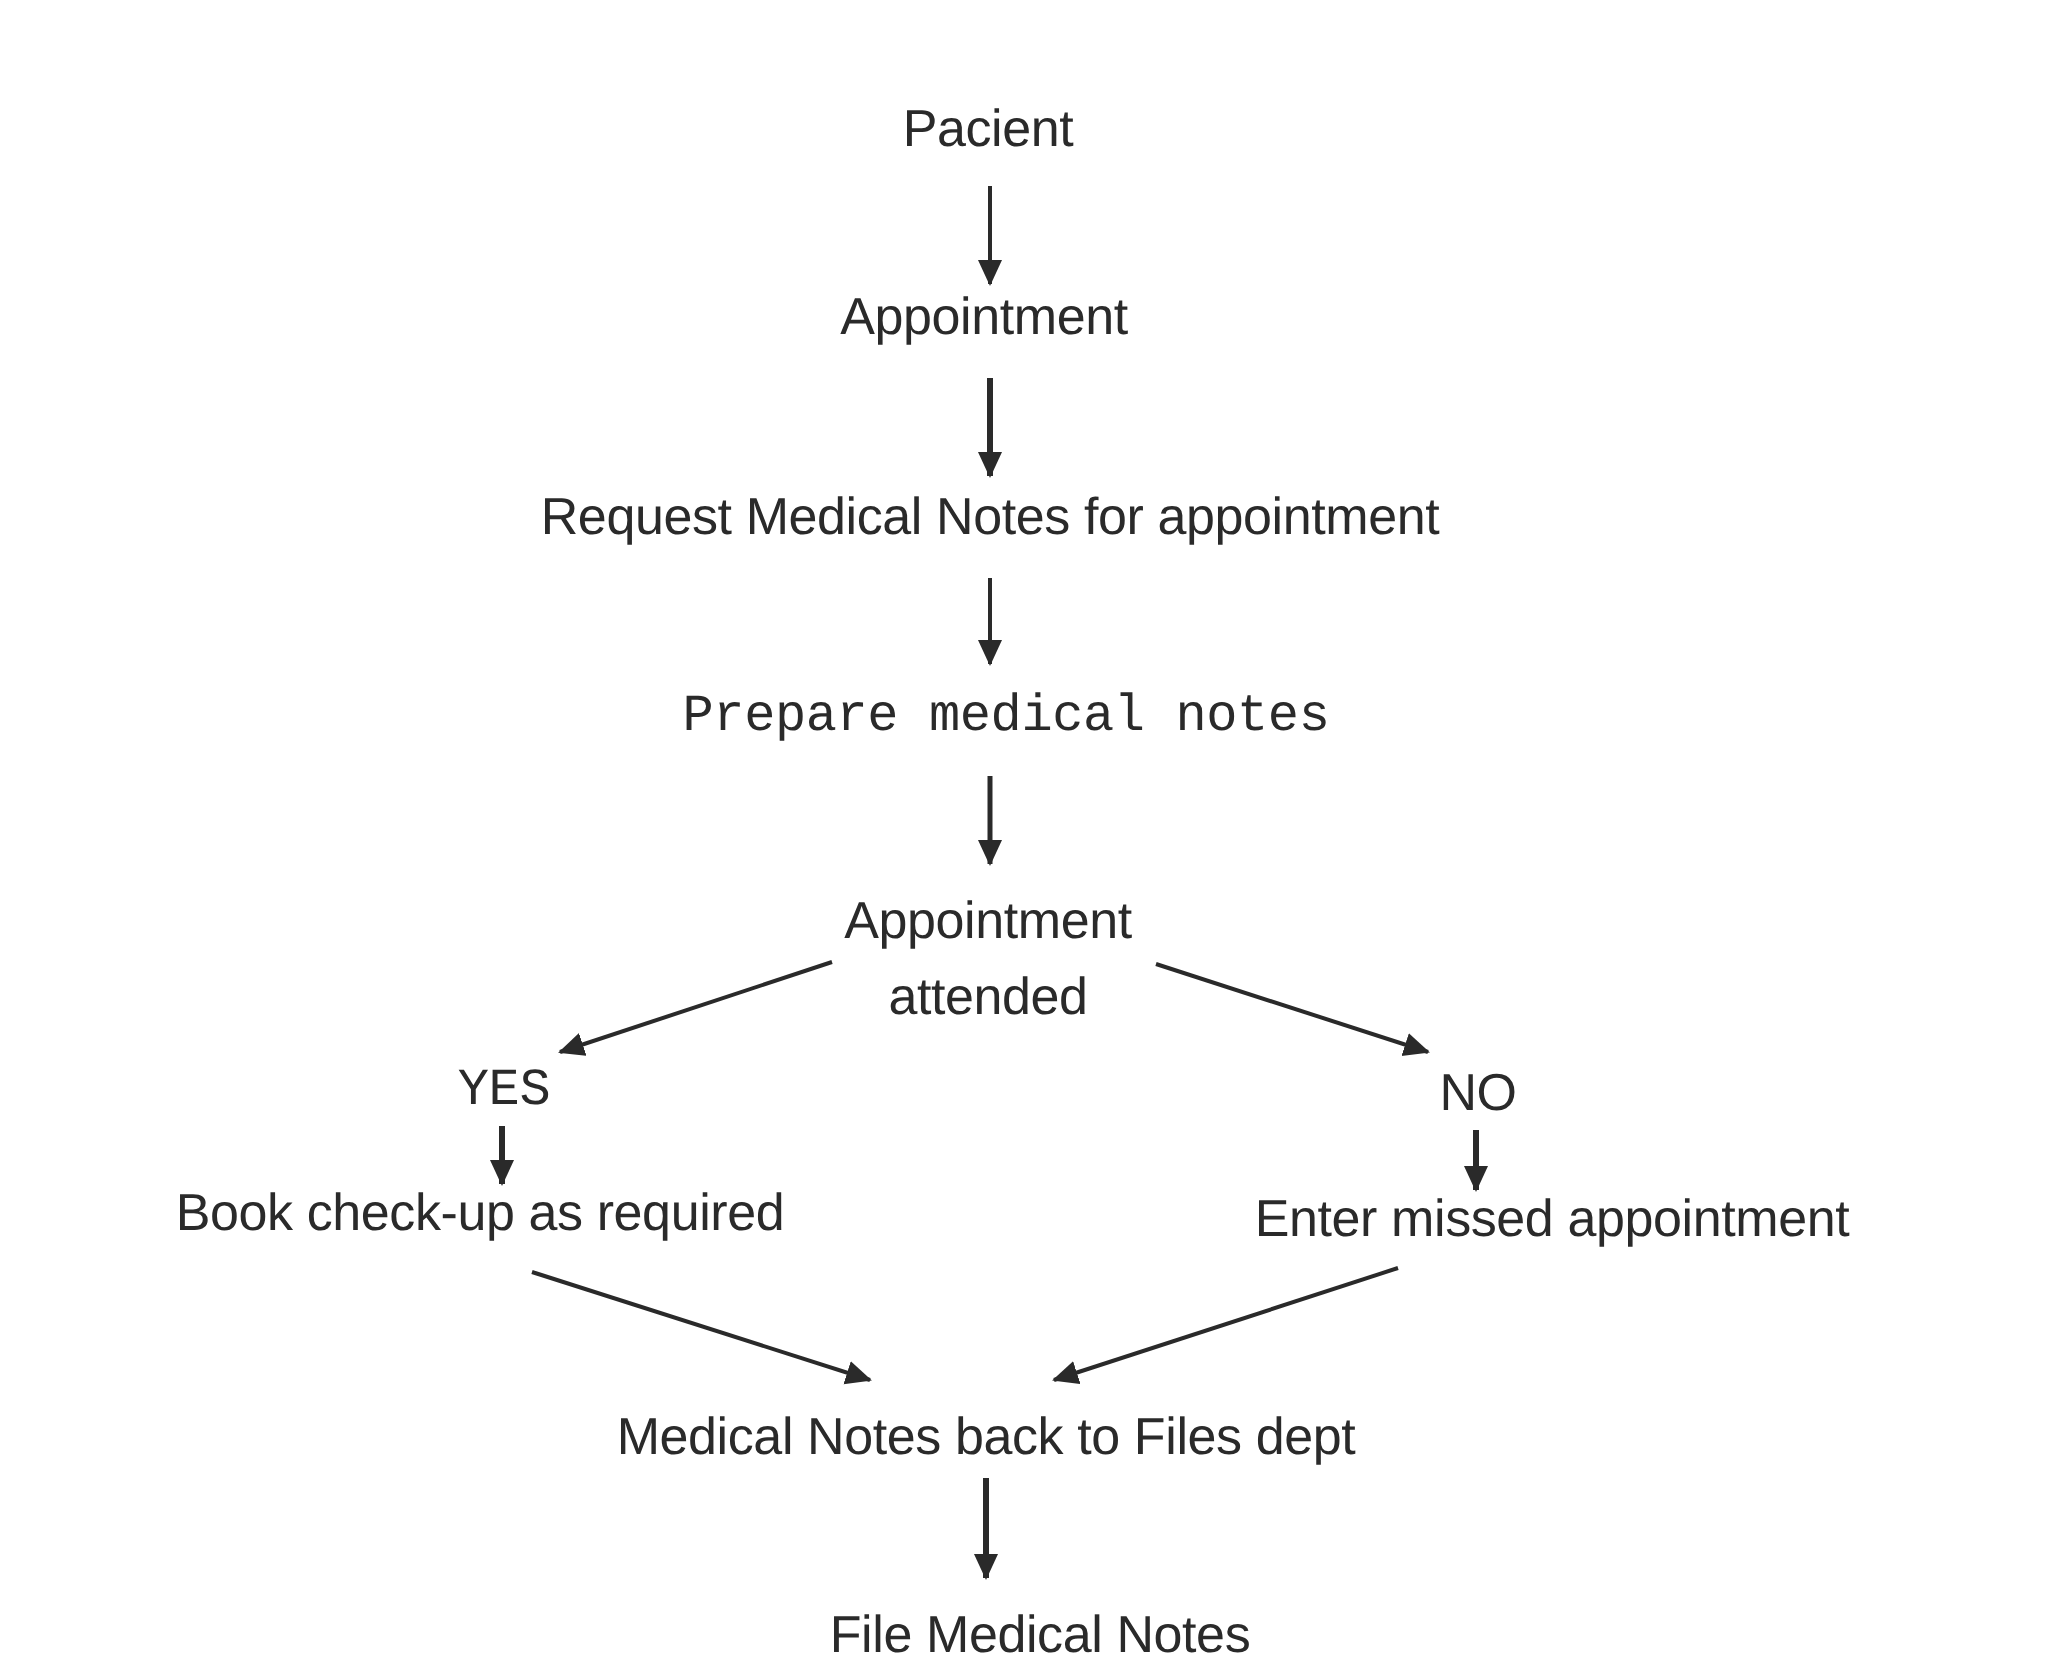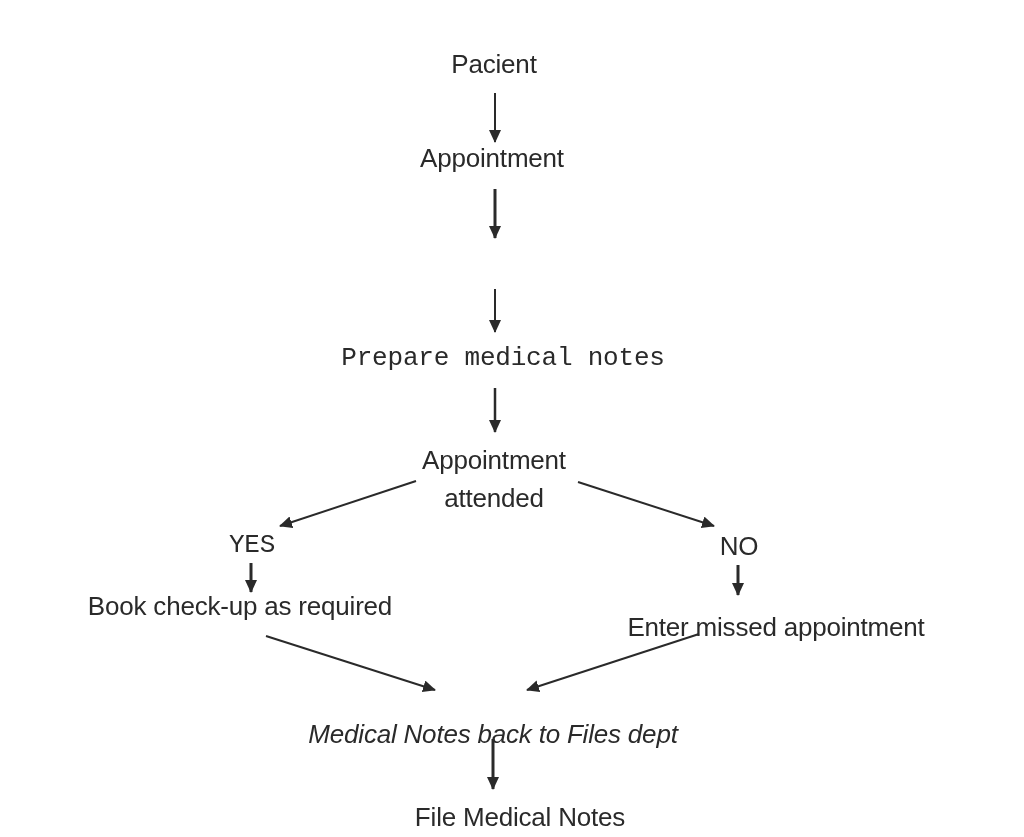--- a/index.html
+++ b/index.html
@@ -61,33 +61,34 @@
     <line x1="738" y1="565" x2="738" y2="595" stroke="#2a2a2a" stroke-width="3" marker-end="url(#ah)"></line>
     <line x1="266" y1="636" x2="435" y2="690" stroke="#2a2a2a" stroke-width="2" marker-end="url(#ah)"></line>
     <line x1="699" y1="634" x2="527" y2="690" stroke="#2a2a2a" stroke-width="2" marker-end="url(#ah)"></line>
     <line x1="493" y1="739" x2="493" y2="789" stroke="#2a2a2a" stroke-width="3" marker-end="url(#ah)"></line>
   </svg>
 
   <div class="node" style="left:494px; top:50px;">Pacient</div>
 
   <div class="node" style="left:492px; top:144px;">Appointment</div>
 
+  <div class="node" style="left:495px; top:244px;">Request Medical Notes for appointment</div>
 
   <div class="node" style="left:503px; top:344px;font-family:Liberation Mono, monospace;">Prepare medical notes</div>
 
   <div class="node node-multiline" style="left:494px; top:441px;">
     <span class="node-line">Appointment</span>
     <span class="node-line">attended</span>
   </div>
 
   <div class="node" style="left:252px; top:531px;font-family:Liberation Mono, monospace;">YES</div>
 
   <div class="node" style="left:739px; top:532px;">NO</div>
 
   <div class="node" style="left:223px; top:592px;margin-left:17px;">Book check-up as required</div>
 
-  <div class="node" style="left:776px; top:595px;margin-top:18px;">Enter missed appointment</div>
+  <div class="node" style="left:776px; top:595px;">Enter missed appointment</div>
 
-  <div class="node" style="left:493px; top:720px;font-style:italic;">Medical Notes back to Files dept</div>
+  <div class="node" style="left:493px; top:704px;">Medical Notes back to Files dept</div>
 
   <div class="node" style="left:520px; top:803px;">File Medical Notes</div>
 
 </div>
 
 </body></html>

